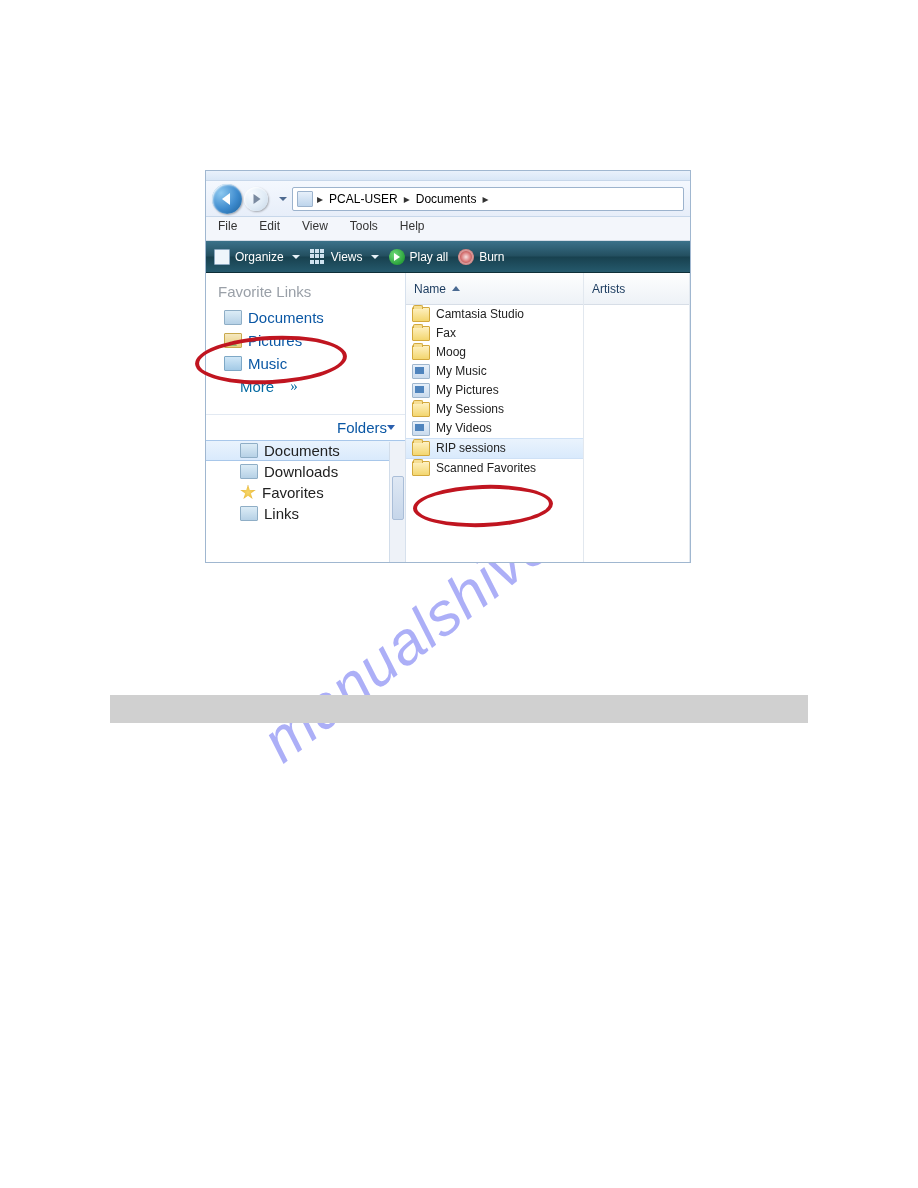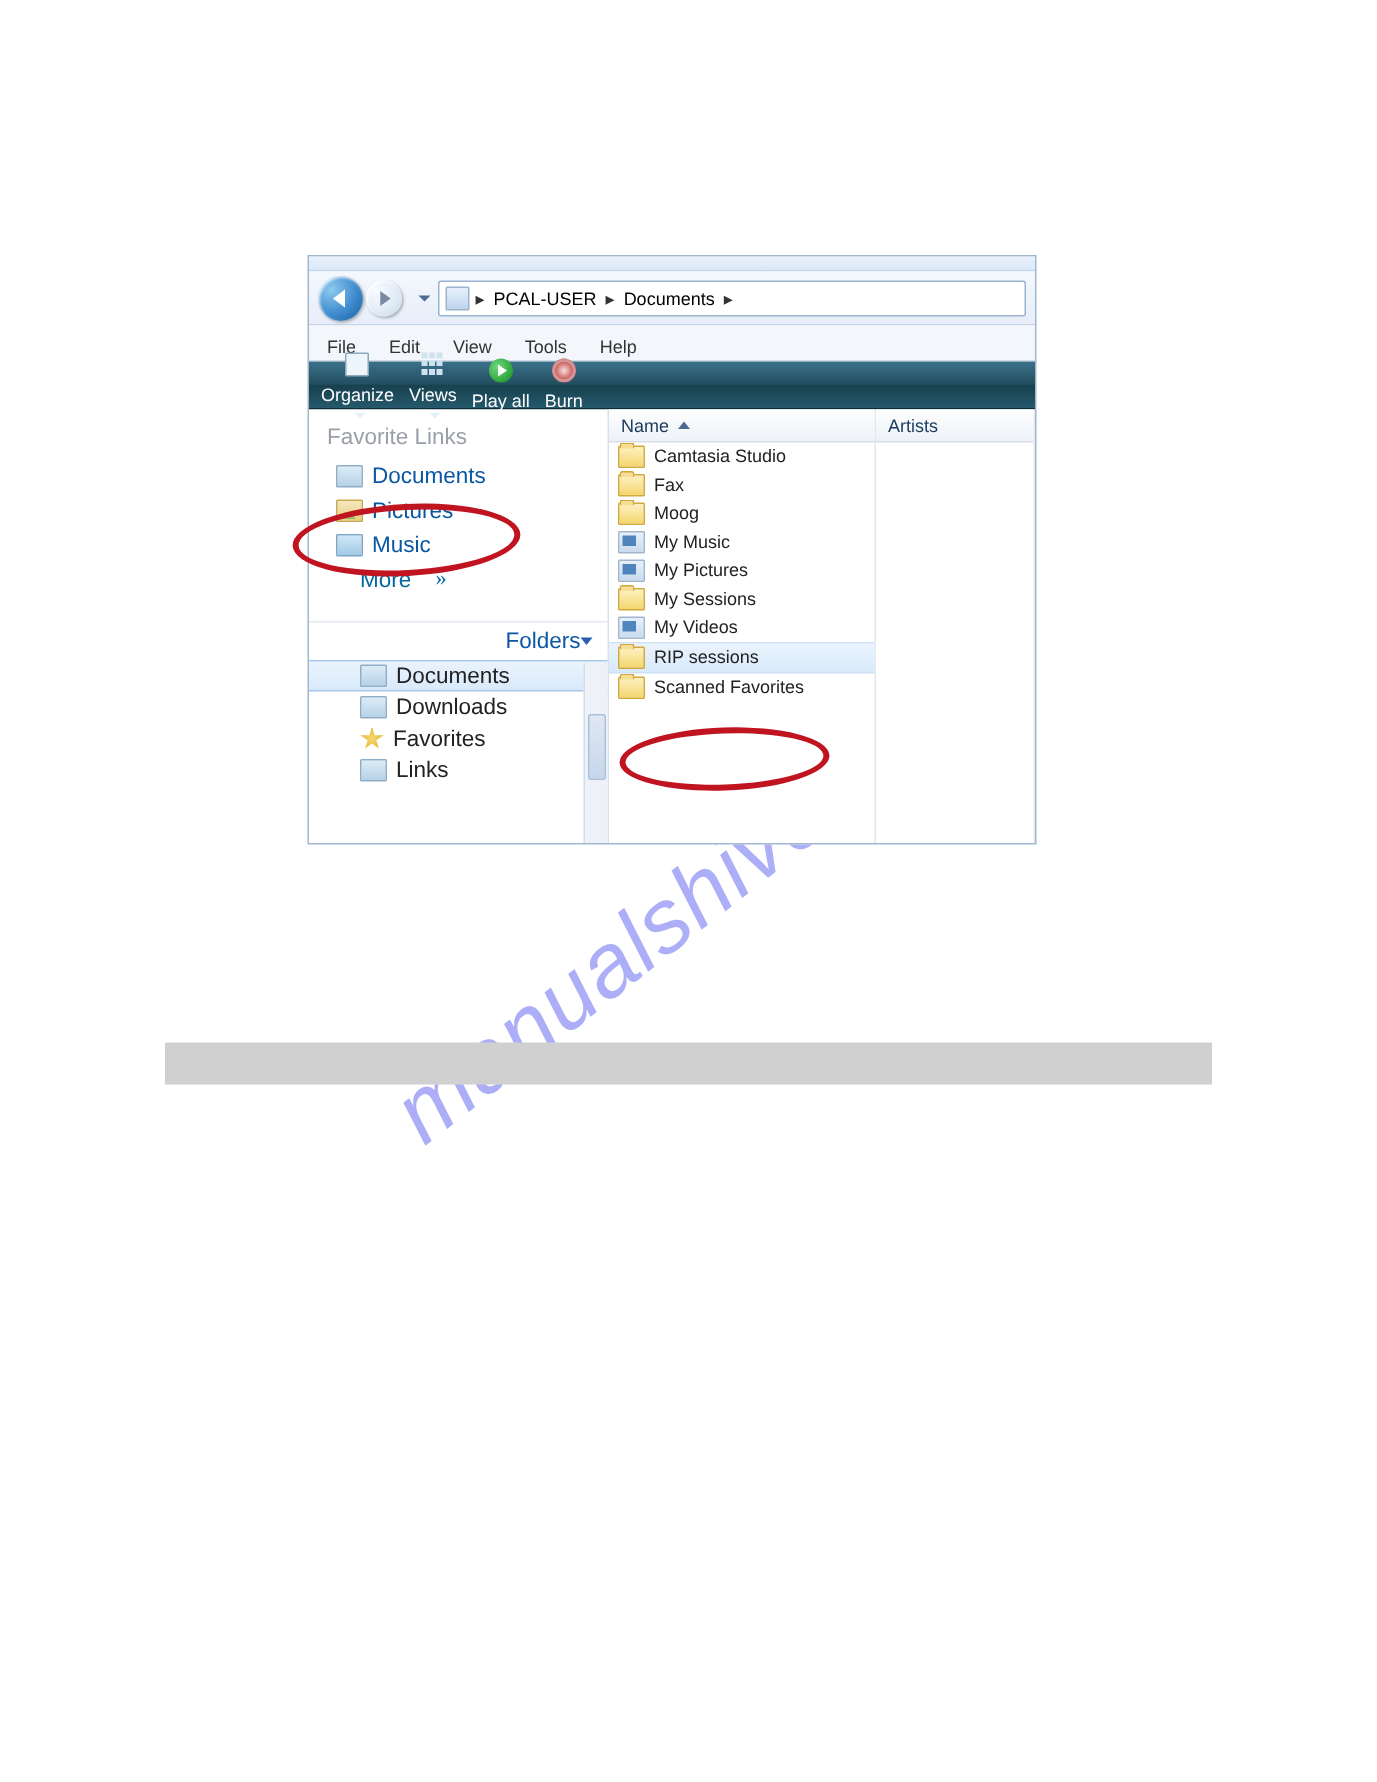--- a/index.html
+++ b/index.html
@@ -102,36 +102,36 @@
   }
   .bc-sep {
     color: #333; padding: 0 2px;
   }
   .bc-item { padding: 0 2px; cursor: default; }
   
   .menurow {
     height: 24px;
     background: #f3f6fb;
     border-bottom: 1px solid #d2dbe5;
-    display: flex; align-items: flex-end;
+    display: flex; align-items: flex-start;
     padding: 0 6px; gap: 10px;
     font-size: 12px; color: #333;
   }
   .menuitem { padding: 2px 6px; cursor: default; }
   
   .toolbar {
     height: 32px;
     background: linear-gradient(#3b728a 0%, #234f60 48%, #18414f 52%, #25596c 100%);
     display: flex; align-items: center;
     padding: 0 8px; gap: 10px;
     color: #fff;
     font-size: 12px;
     border-bottom: 1px solid #0d2e37;
   }
-  .tbitem { display: flex; align-items: center; gap: 5px; cursor: default; flex-direction: column; }
+  .tbitem { display: flex; align-items: center; gap: 5px; cursor: default; }
   .tb-org-icon {
     width:16px;height:16px;background:#eef5fb;border:1px solid #8ba8bf;border-radius:1px;position:relative;
   }
   .tb-views-icon {
     width:16px;height:16px;display:flex;flex-wrap:wrap;gap:1px;
   }
   .tb-views-icon span{width:4px;height:4px;background:#cfe2ef;}
   .tb-play-icon {
     width:16px;height:16px;border-radius:50%;
     background: radial-gradient(circle at 35% 35%,#6ed97a,#2aa33a 70%);
@@ -208,21 +208,21 @@
     background:linear-gradient(#dfe8f4,#c6d6ea); border:1px solid #aabed8; border-radius:2px;
   }
   
   .rightpane{ flex:1; display:flex; }
   .col{
     border-right:1px solid #e2e8ef;
   }
   .col.name{ flex: 0 0 178px; }
   .col.artists{ flex: 1; }
   .colhdr{
-    height:22px; background:linear-gradient(#fdfefe,#eef2f7);
+    height:32px; background:linear-gradient(#fdfefe,#eef2f7);
     border-bottom:1px solid #d7dee7;
     display:flex;align-items:center;gap:6px; padding:0 8px;
     color:#1a3a5e; font-size:12px; cursor:default;
   }
   .sortup{
     width:0;height:0;border-left:4px solid transparent;border-right:4px solid transparent;border-bottom:5px solid #4a6a92;
   }
   .filerow{
     display:flex;align-items:flex-start;gap:6px; padding:2px 6px;
     color:#222; cursor:default;

